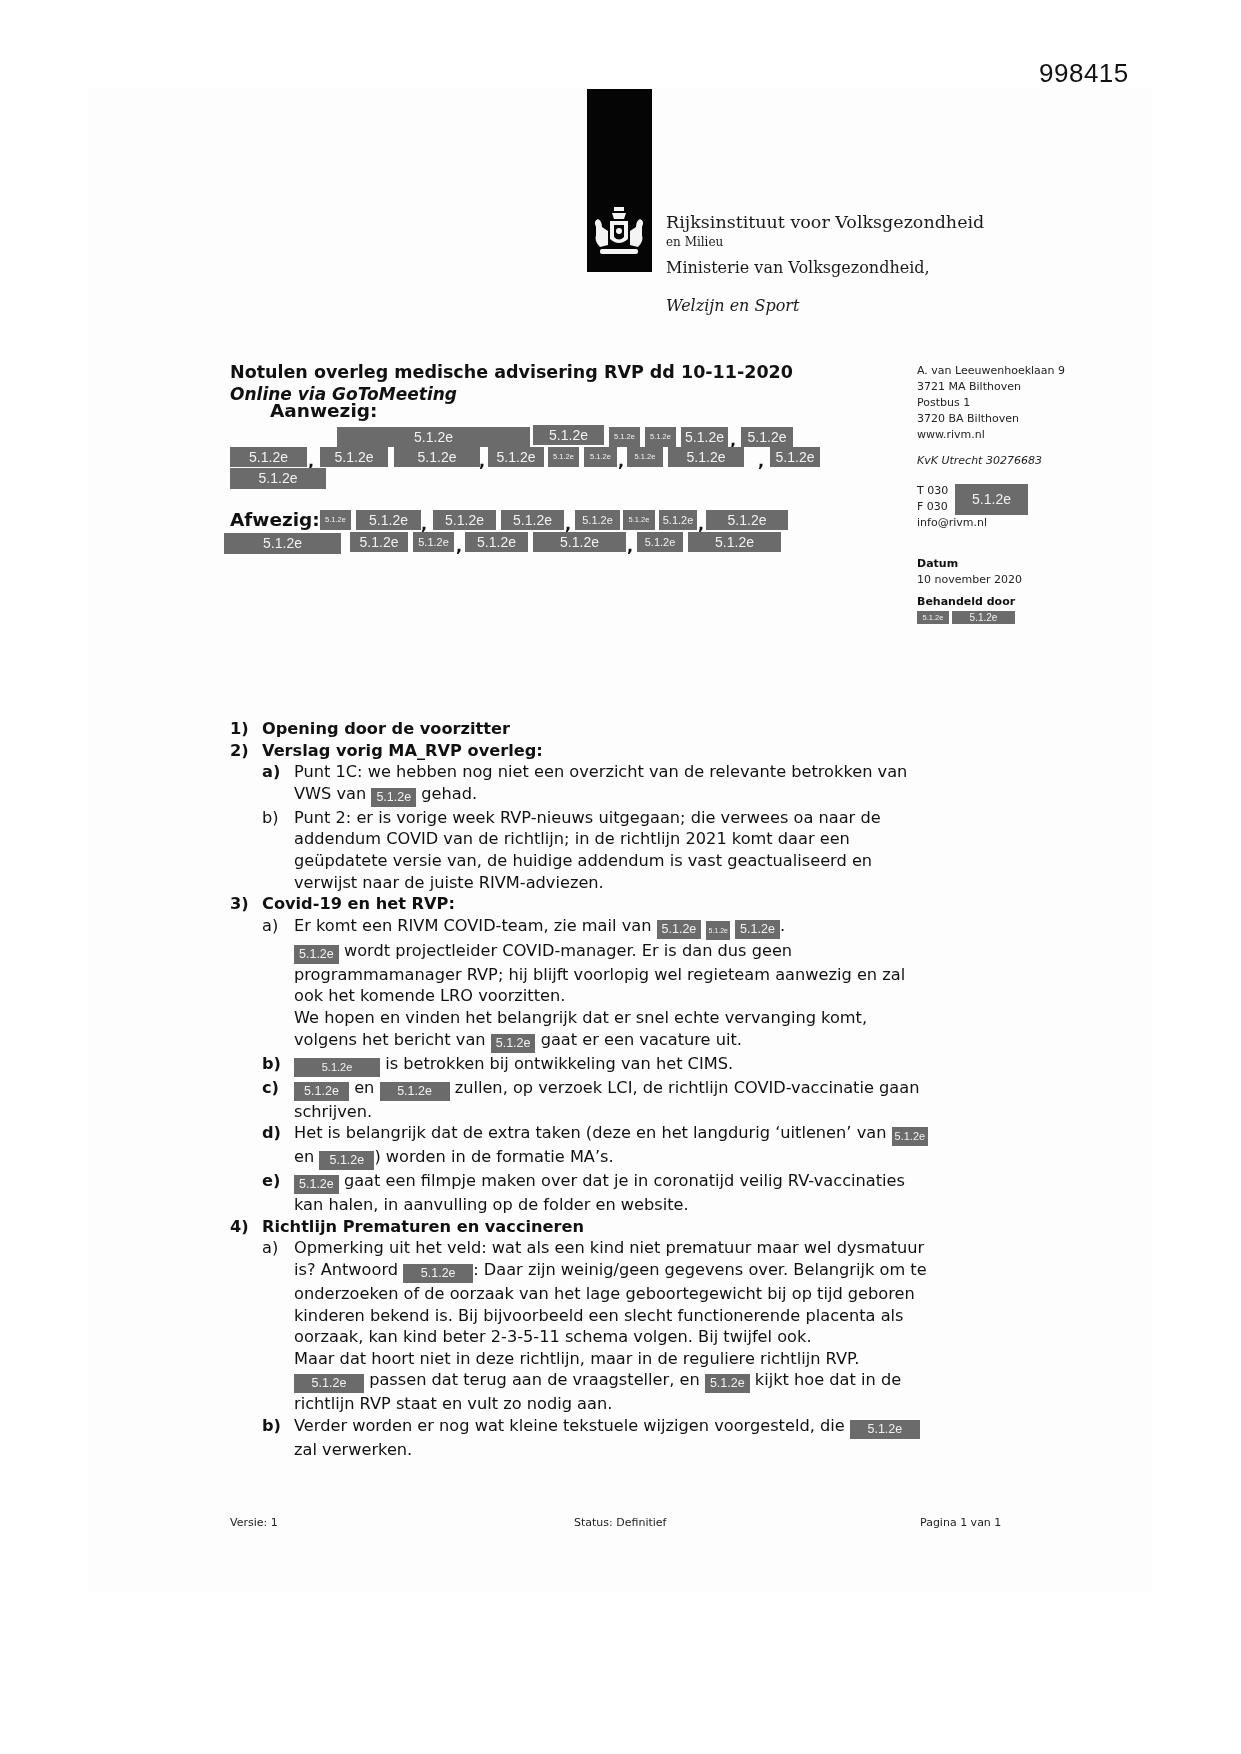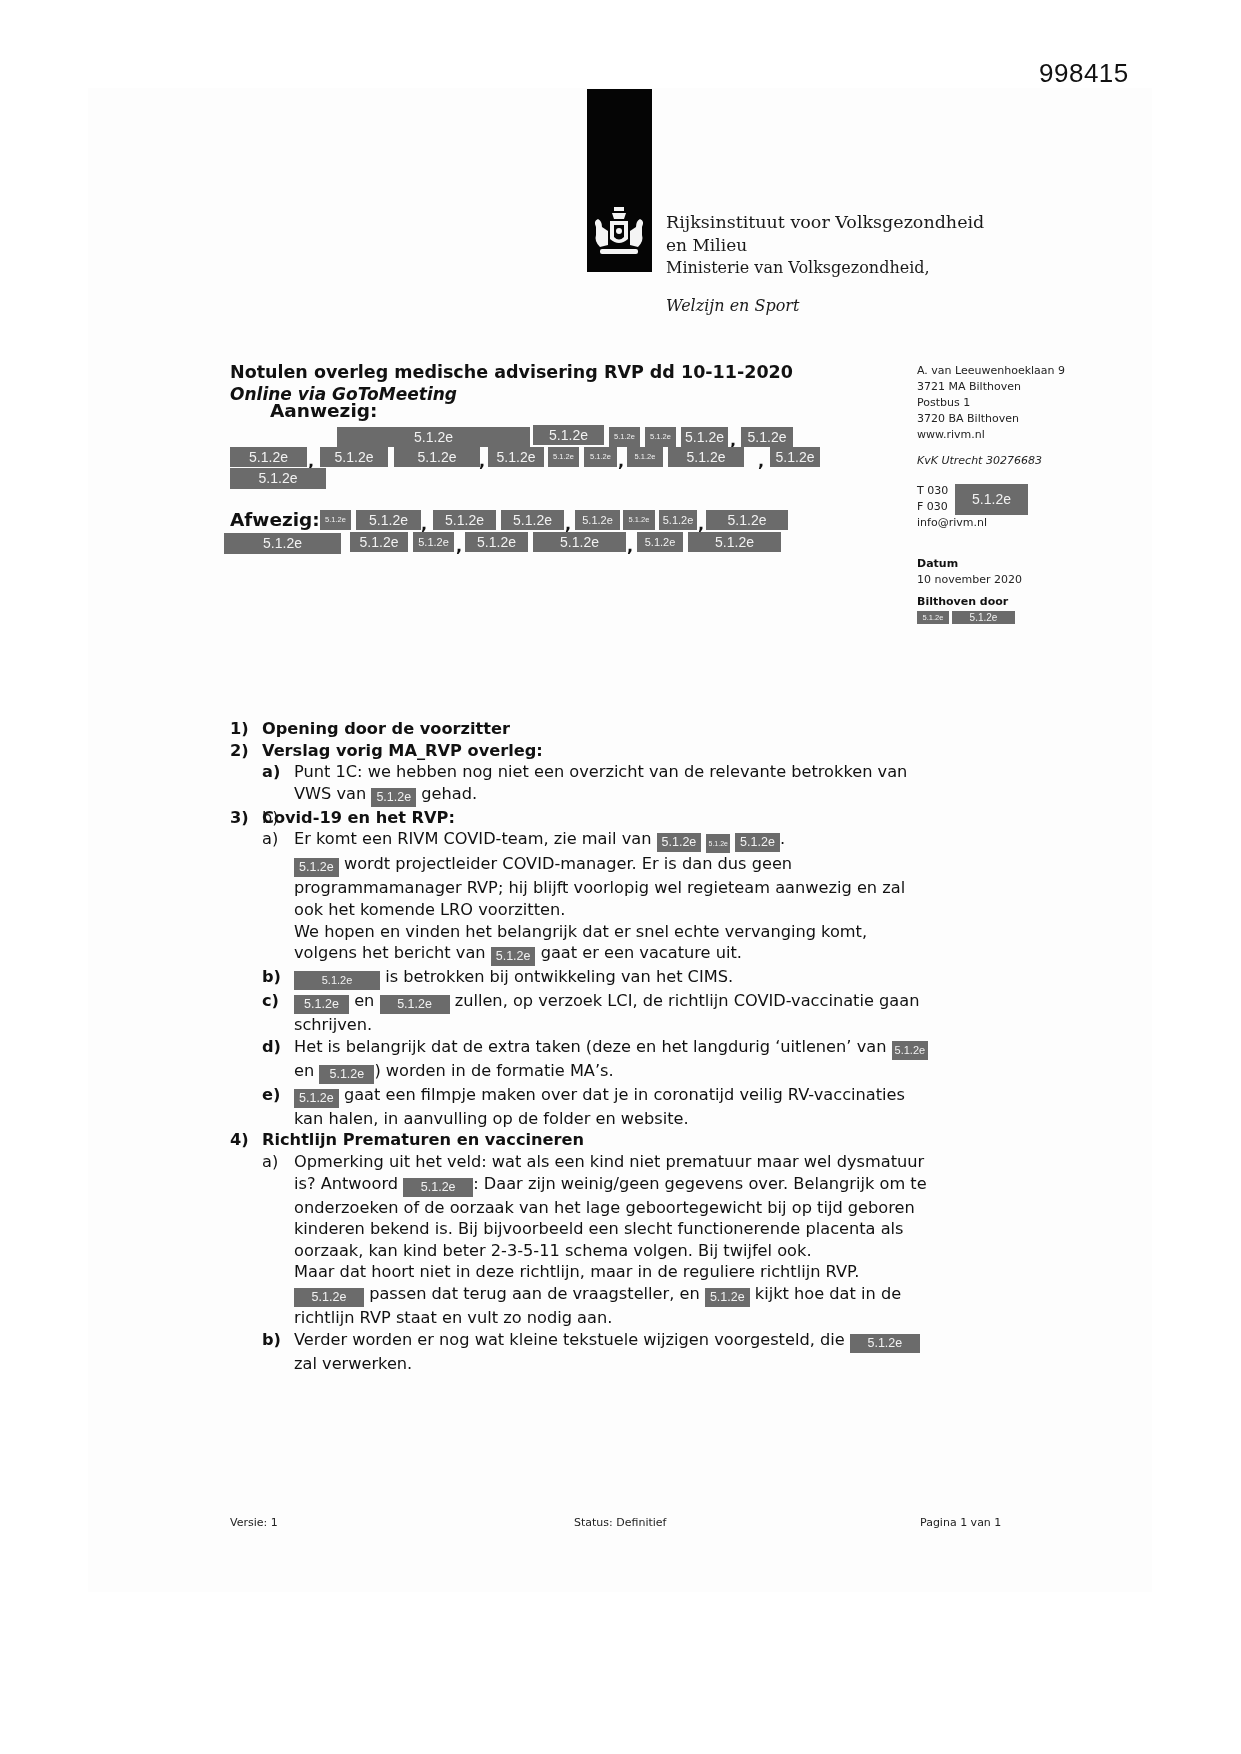--- a/index.html
+++ b/index.html
@@ -3,21 +3,21 @@
 <meta charset="utf-8">
 <style>
   html, body { margin:0; padding:0; background:#ffffff; }
   body { width:1241px; height:1754px; position:relative; overflow:hidden; font-family:"DejaVu Sans", sans-serif; color:#111; }
   .page { position:absolute; left:88px; top:88px; width:1064px; height:1504px; background:#fdfdfd; }
   .docnum { position:absolute; left:1039px; top:58px; font-family:"Liberation Sans", sans-serif; font-size:26px; color:#111; letter-spacing:0.5px; }
   .logo-bar { position:absolute; left:587px; top:89px; width:65px; height:183px; background:#050505; }
   .crest { position:absolute; left:590px; top:205px; width:58px; height:58px; }
   .org { position:absolute; left:666px; font-family:"DejaVu Serif", serif; color:#1a1a1a; }
   .org1 { top:212px; font-size:17.5px; }
-  .org2 { top:235px; font-size:17px; }
+  .org2 { top:235px; font-size:12px; }
   .org3 { top:258px; font-size:16px; }
   .org4 { top:296px; font-size:16px; font-style:italic; }
 
   .title { position:absolute; left:230px; top:362px; font-size:17.5px; font-weight:bold; color:#111; }
   .subtitle { position:absolute; left:230px; top:384px; font-size:17px; font-weight:bold; font-style:italic; color:#111; }
 
   .lbl { position:absolute; font-size:18.5px; font-weight:bold; color:#111; }
   .red { position:absolute; background:#6b6b6b; color:#f2f2f2; font-family:"Liberation Sans", sans-serif; text-align:center; box-sizing:border-box; white-space:nowrap; overflow:hidden; }
   .r14 { font-size:14px; line-height:20px; height:20px; }
   .r8 { font-size:7.5px; line-height:20px; height:20px; }
@@ -132,21 +132,21 @@
 </div>
 <div class="side" style="top:483px;">
   <div>T  030</div>
   <div>F  030</div>
   <div>info@rivm.nl</div>
 </div>
 <div class="red r14" style="left:955px;top:484px;width:73px;height:31px;line-height:31px;">5.1.2e</div>
 <div class="side" style="top:556px;">
   <div><b>Datum</b></div>
   <div>10 november 2020</div>
-  <div style="margin-top:6px;"><b>Bilthoven door</b></div>
+  <div style="margin-top:6px;"><b>Behandeld door</b></div>
 </div>
 <div class="red r8" style="left:917px;top:611px;width:32px;height:13px;line-height:13px;">5.1.2e</div>
 <div class="red r11" style="left:952px;top:611px;width:63px;height:13px;line-height:13px;font-size:10px;">5.1.2e</div>
 
 <div class="body">
 
   <div class="sec">
     <span class="num">1)</span>
     <span>Opening door de voorzitter</span>
   </div>
@@ -154,20 +154,21 @@
   <div class="sec">
     <span class="num">2)</span>
     <span>Verslag vorig MA_RVP overleg:</span>
   </div>
   <div class="item">
     <span class="let bold">a)</span>
     <span>Punt 1C: we hebben nog niet een overzicht van de relevante betrokken van VWS van </span><span class="inl">5.1.2e</span><span> gehad.</span>
   </div>
   <div class="item">
     <span class="let">b)</span>
+    <span>Punt 2: er is vorige week RVP-nieuws uitgegaan; die verwees oa naar de addendum COVID van de richtlijn; in de richtlijn 2021 komt daar een geüpdatete versie van, de huidige addendum is vast geactualiseerd en verwijst naar de juiste RIVM-adviezen.</span>
   </div>
 
   <div class="sec">
     <span class="num">3)</span>
     <span>Covid-19 en het RVP:</span>
   </div>
   <div class="item">
     <span class="let">a)</span>
     <span>Er komt een RIVM COVID-team, zie mail van </span><span class="inl">5.1.2e</span> <span class="inl s">5.1.2e</span> <span class="inl">5.1.2e</span><span>.</span><br>
     <span class="inl">5.1.2e</span><span> wordt projectleider COVID-manager. Er is dan dus geen programmamanager RVP; hij blijft voorlopig wel regieteam aanwezig en zal ook het komende LRO voorzitten.</span><br>

